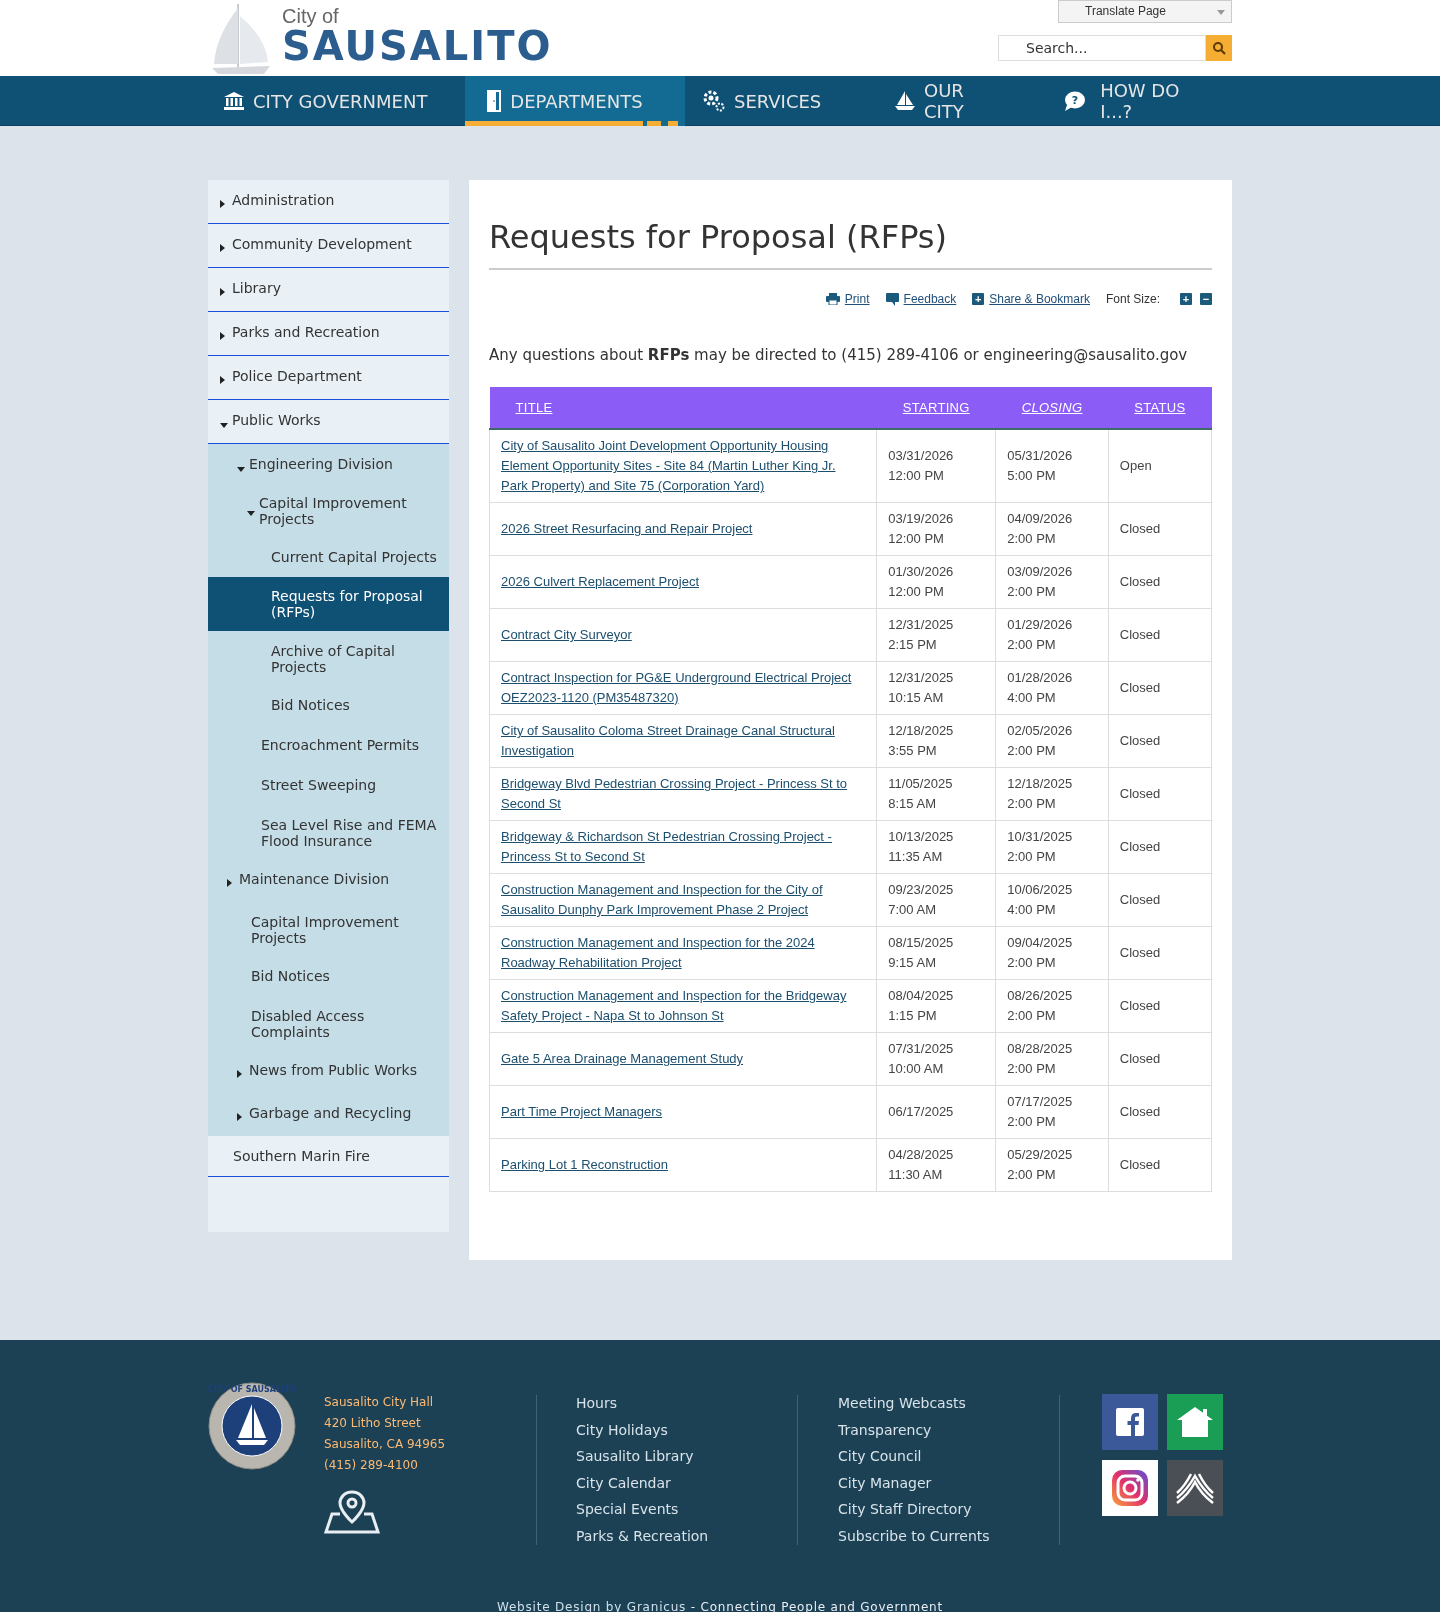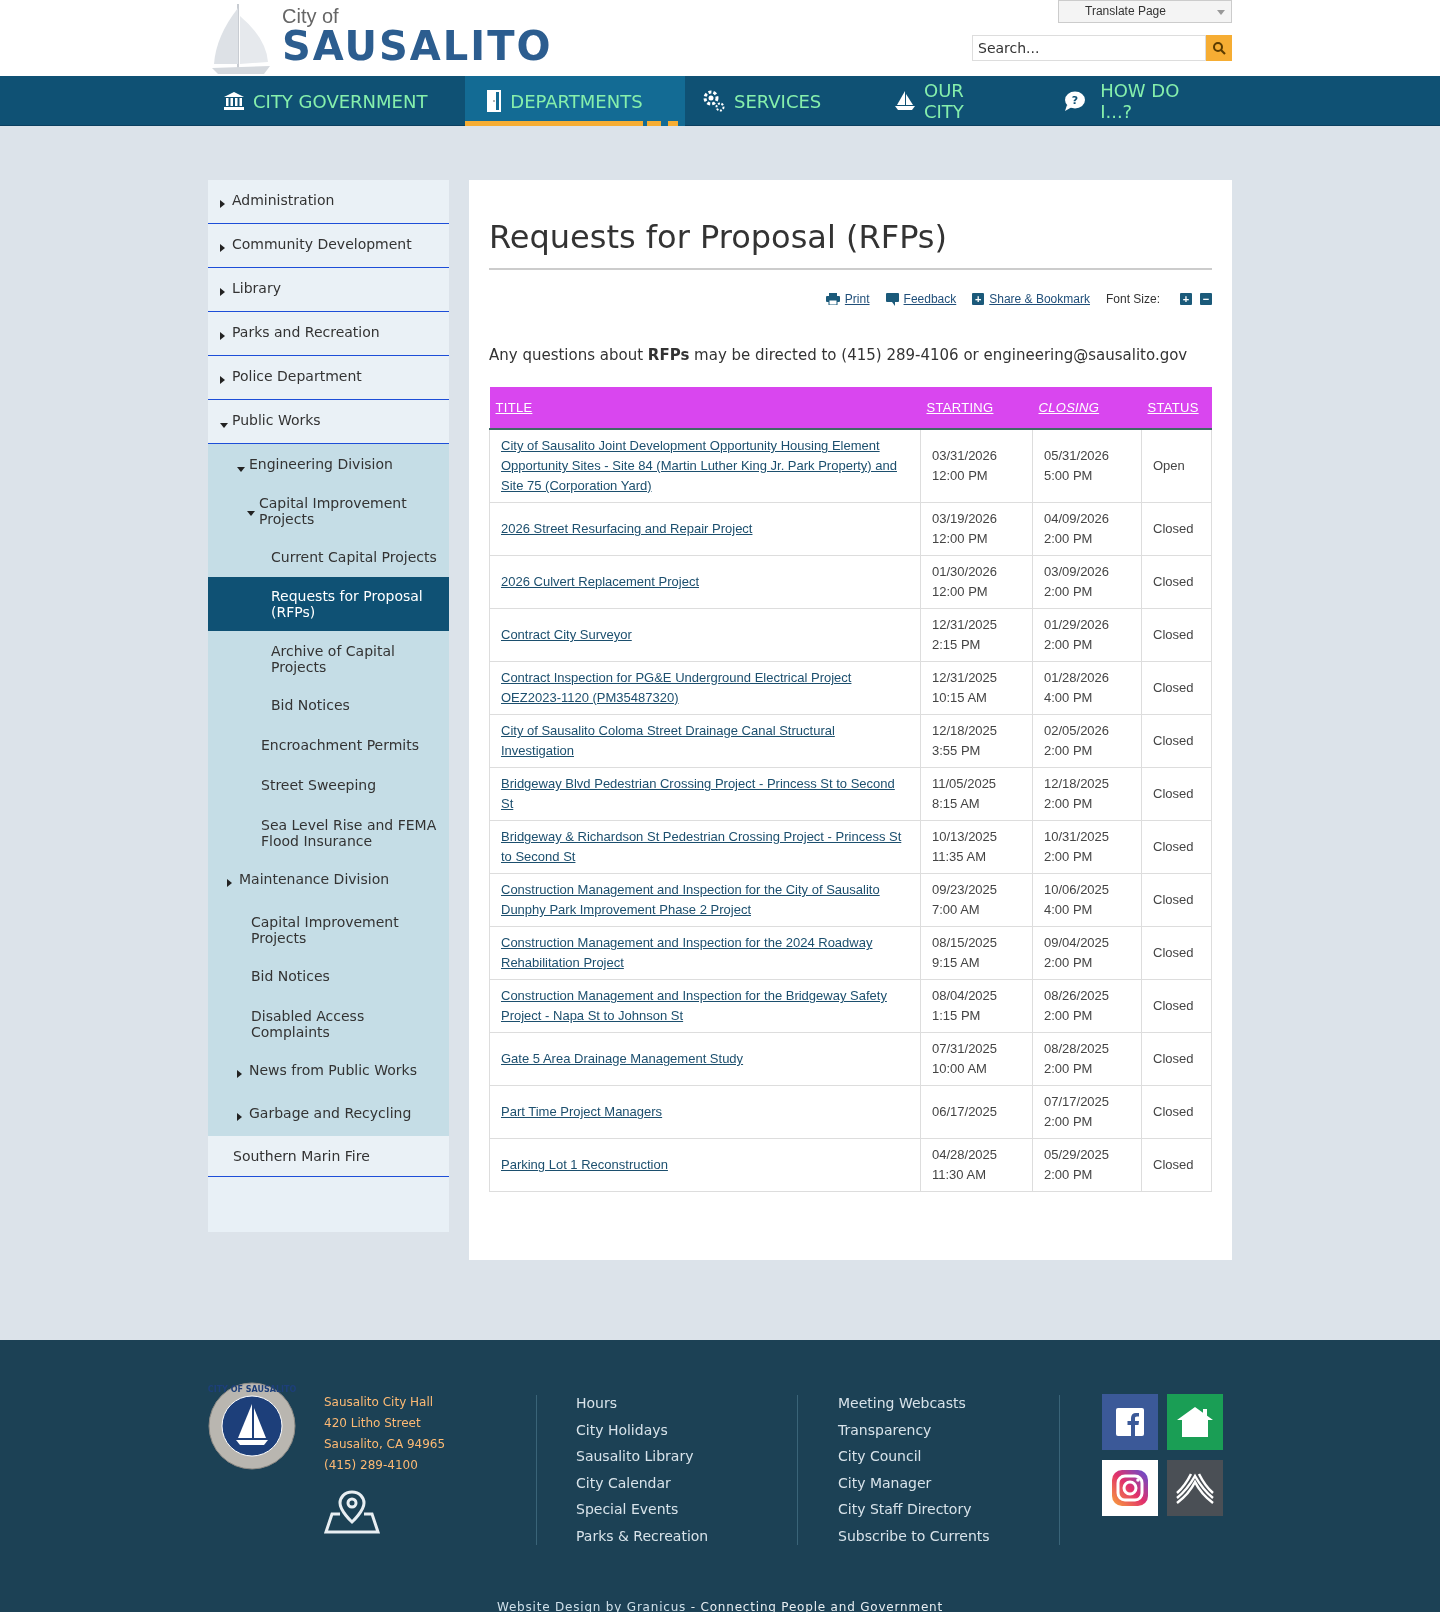--- a/index.html
+++ b/index.html
@@ -11,28 +11,28 @@
   .header { background: #fff; height: 76px; position: relative; }
   .header-inner { width: 1024px; margin: 0 auto; position: relative; height: 76px; }
   .logo { position: absolute; left: 0; top: 0; height: 76px; display: flex; align-items: flex-end; }
   .logo-sail { width: 64px; height: 74px; position: relative; }
   .logo-text { margin-left: 10px; padding-bottom: 10px; }
   .logo-city { font-size: 20px; color: #666; font-family: "Liberation Sans", sans-serif; line-height: 20px; }
   .logo-name { font-size: 40px; font-weight: bold; color: #2c5d8f; letter-spacing: 2px; font-family: "DejaVu Sans", sans-serif; line-height: 40px; }
   .translate { position: absolute; right: 0; top: 0; width: 174px; height: 23px; border: 1px solid #ccc; background: #f4f4f4; font-size: 12px; padding: 3px 26px; color: #333; font-family: "Liberation Sans", sans-serif; cursor: pointer; }
   .translate .caret { position: absolute; right: 6px; top: 9px; width: 0; height: 0; border-left: 4px solid transparent; border-right: 4px solid transparent; border-top: 5px solid #999; }
   .search { position: absolute; right: 0; top: 35px; display: flex; }
-  .search input { width: 234px; height: 26px; border: 1px solid #ddd; padding: 0 5px; font-size: 14px; font-family: "DejaVu Sans", sans-serif; color: #333; }
+  .search input { width: 208px; height: 26px; border: 1px solid #ddd; padding: 0 27px; font-size: 14px; font-family: "DejaVu Sans", sans-serif; color: #333; }
   .search input::placeholder { color: #333; }
   .search-btn { width: 26px; height: 26px; background: #f6ad33; display: flex; align-items: center; justify-content: center; cursor: pointer; }
 
   
   .nav { background: #0f5174; height: 50px; border-bottom: 1px solid #0b4060; }
   .nav-inner { width: 1024px; margin: 0 auto; display: flex; height: 50px; }
-  .nav-item { display: flex; align-items: center; color: #86efac; font-size: 18px; height: 50px; padding: 0 16px; cursor: pointer; position: relative; font-family: "DejaVu Sans", sans-serif; }
+  .nav-item { display: flex; align-items: center; color: #e5e5e5; font-size: 18px; height: 50px; padding: 0 16px; cursor: pointer; position: relative; font-family: "DejaVu Sans", sans-serif; }
   .nav-item .ni { margin-right: 9px; display: inline-flex; }
   .nav-item.active { background: #136b94; }
   .nav-item.active::after { content: ""; position: absolute; left: 0; right: 42px; bottom: 0; height: 5px; background: #f6ad33; }
   .nav-item.active .dash1 { position: absolute; right: 24px; width: 14px; bottom: 0; height: 5px; background: #f6ad33; }
   .nav-item.active .dash2 { position: absolute; right: 7px; width: 10px; bottom: 0; height: 5px; background: #f6ad33; }
 
   
   .main { width: 1024px; margin: 54px auto 0; display: flex; align-items: flex-start; gap: 20px; padding-bottom: 80px; }
   .sidebar { width: 241px; background: #e8f0f6; min-height: 1052px; }
   .side-item { display: flex; align-items: flex-start; font-size: 14px; color: #333; cursor: pointer; line-height: 16px; }
@@ -47,21 +47,21 @@
   .content { width: 763px; background: #fff; padding: 38px 20px 68px 20px; min-height: 1052px; }
   .page-title { font-size: 32px; color: #333; font-weight: normal; padding-bottom: 12px; border-bottom: 2px solid #ccc; font-family: "DejaVu Sans", sans-serif; }
   .tools { display: flex; justify-content: flex-end; align-items: center; gap: 16px; margin-top: 22px; font-size: 12px; font-family: "Liberation Sans", sans-serif; }
   .tool { display: flex; align-items: center; gap: 5px; color: #1f4e79; text-decoration: underline; cursor: pointer; }
   .tool-label { color: #333; }
   .fs-btn { width: 12px; height: 12px; background: #1b5a7a; color: #fff; font-size: 11px; line-height: 12px; text-align: center; font-weight: bold; cursor: pointer; display: inline-block; border-radius: 1px; }
   .intro { margin-top: 40px; font-size: 15px; color: #333; }
   .intro b { font-weight: bold; }
 
   table.rfp { width: 100%; border-collapse: collapse; margin-top: 23px; font-size: 13px; font-family: "Liberation Sans", sans-serif; }
-  table.rfp th { background: #d946ef; color: #fff; text-align: left; font-weight: normal; height: 42px; padding: 0 6px; font-size: 13px; border-bottom: 2px solid #3f6a66; }
+  table.rfp th { background: #8b5cf6; color: #fff; text-align: left; font-weight: normal; height: 42px; padding: 0 26px; font-size: 13px; border-bottom: 2px solid #3f6a66; }
   table.rfp th span { text-decoration: underline; cursor: pointer; letter-spacing: 0.3px; }
   table.rfp td { border: 1px solid #ddd; padding: 6px 11px; vertical-align: middle; line-height: 20px; color: #444; }
   table.rfp td.title a { color: #1c4f6e; text-decoration: underline; cursor: pointer; }
   .col-title { width: 431px; }
   .col-start { width: 112px; }
   .col-close { width: 109px; font-style: italic; }
 
   
   .footer { background: #1c4155; color: #e8eef2; height: 300px; position: relative; }
   .footer-inner { width: 1024px; margin: 0 auto; position: relative; height: 300px; }

